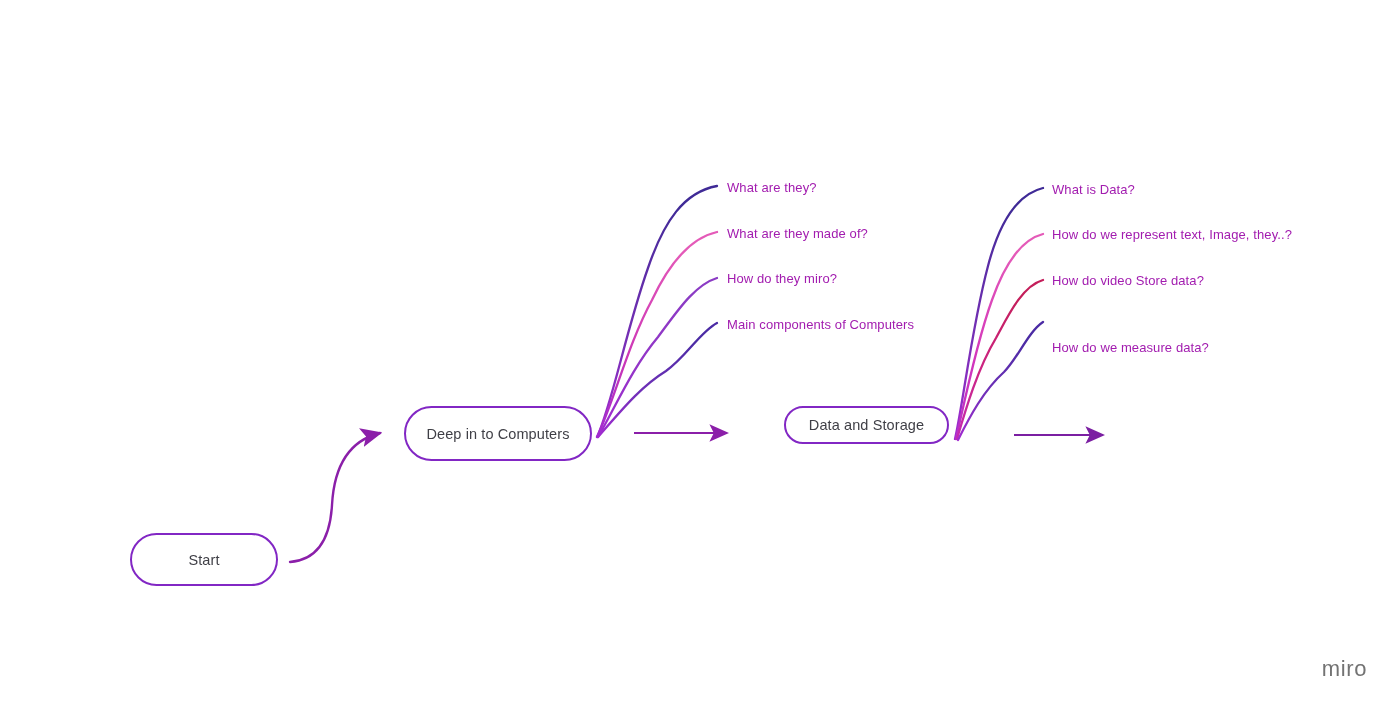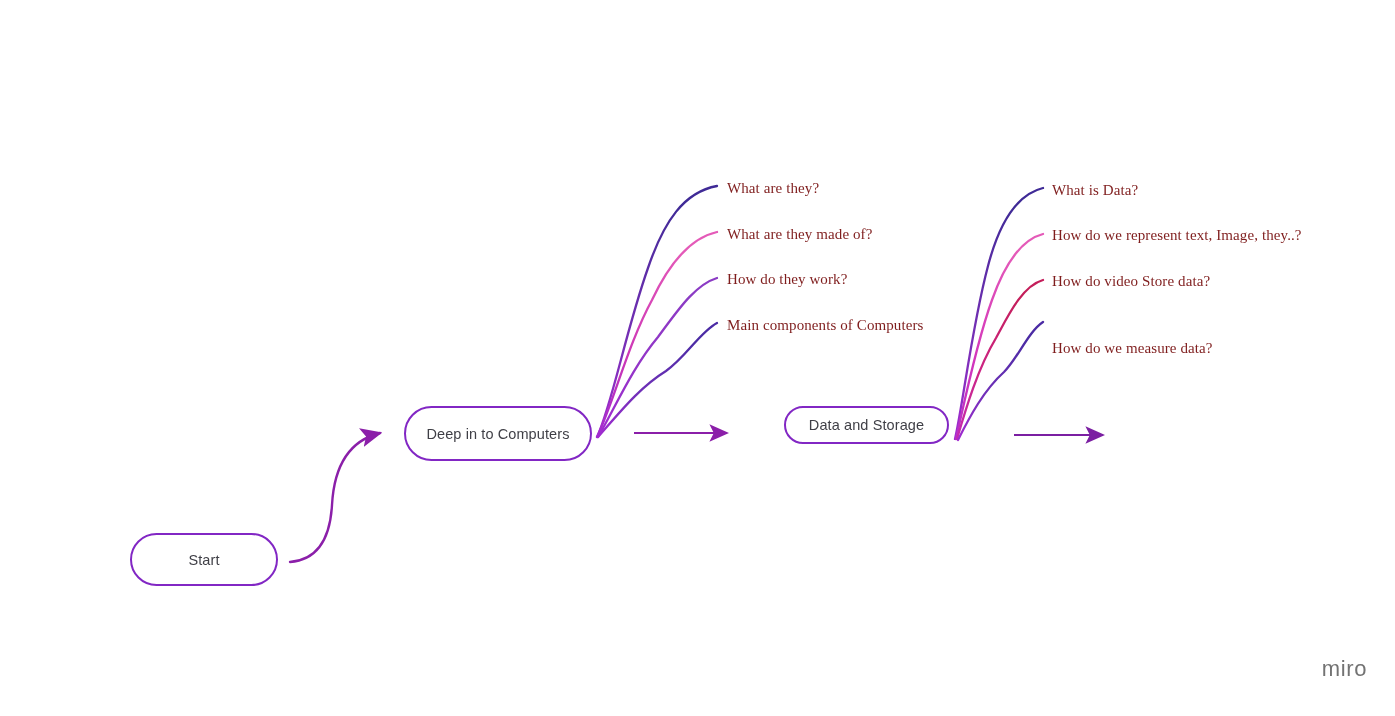--- a/index.html
+++ b/index.html
@@ -57,26 +57,25 @@
     height: 55px;
   }
   #node-data {
     left: 784px;
     top: 406px;
     width: 165px;
     height: 38px;
   }
   .branch-label {
     position: absolute;
-    color: #7f1d1d;
-    font-size: 15px;
+    color: #a21caf;
+    font-size: 13px;
     letter-spacing: 0.1px;
     white-space: nowrap;
     line-height: 1;
-    font-family: Liberation Serif, serif;
   }
   #watermark {
     position: absolute;
     right: 28px;
     bottom: 34px;
     color: #737373;
     font-size: 22px;
     letter-spacing: 0.6px;
     font-weight: 400;
     user-select: none;
@@ -163,21 +162,21 @@
   <div class="node" id="node-start">
     <span class="node-label">Start</span>
   </div>
 
   <div class="node" id="node-data">
     <span class="node-label">Data and Storage</span>
   </div>
 
   <div class="branch-label" style="left:727px; top:181px;">What are they?</div>
   <div class="branch-label" style="left:727px; top:227px;">What are they made of?</div>
-  <div class="branch-label" style="left:727px; top:272px;">How do they work?</div>
+  <div class="branch-label" style="left:727px; top:272px;">How do they miro?</div>
   <div class="branch-label" style="left:727px; top:318px;">Main components of Computers</div>
 
   <div class="branch-label" style="left:1052px; top:183px;">What is Data?</div>
   <div class="branch-label" style="left:1052px; top:228px;">How do we represent text, Image, they..?</div>
   <div class="branch-label" style="left:1052px; top:274px;">How do video Store data?</div>
   <div class="branch-label" style="left:1052px; top:316px;margin-top:25px;">How do we measure data?</div>
 
   <div id="watermark">miro</div>
 
 </div>

